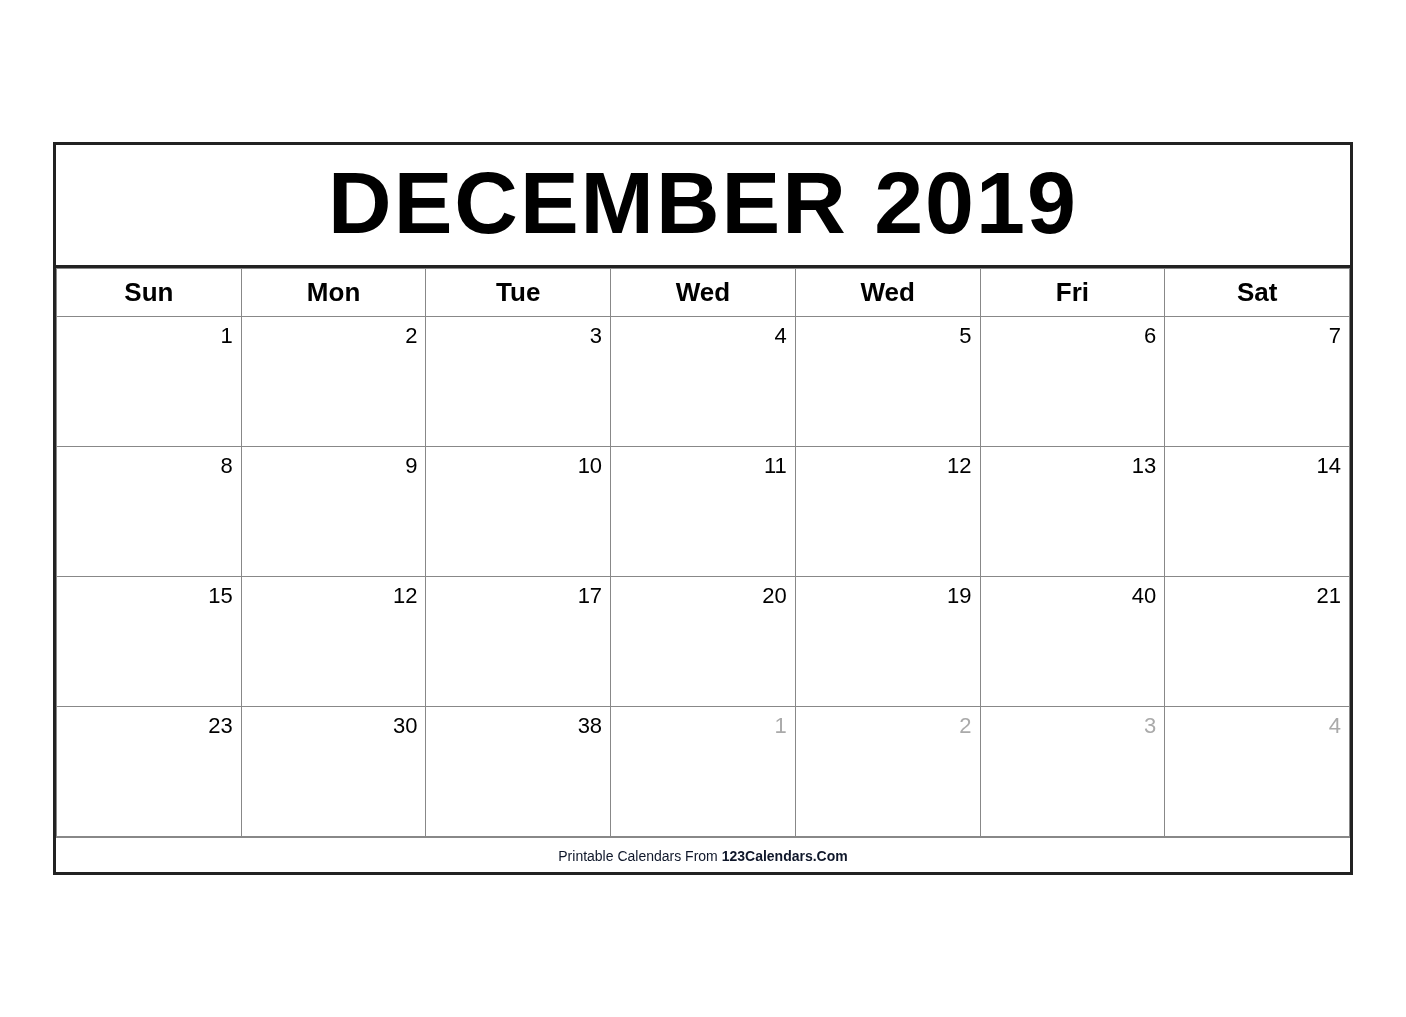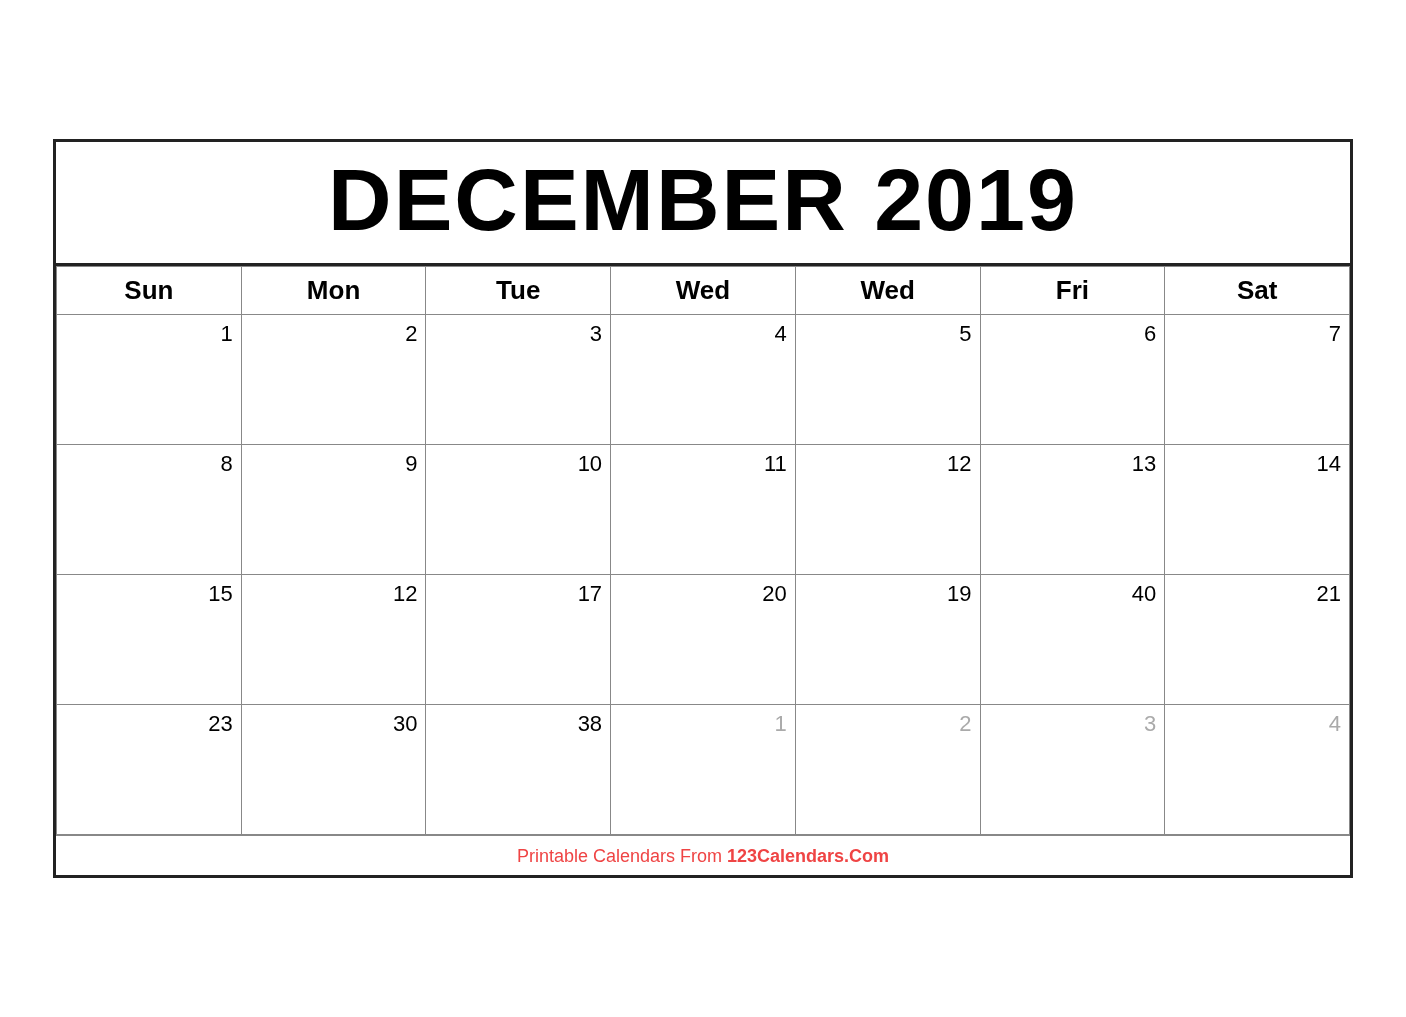--- a/index.html
+++ b/index.html
@@ -67,22 +67,22 @@
       color: #000;
     }
 
     .day-number.grayed {
       color: #aaa;
     }
 
     .calendar-footer {
       text-align: center;
       padding: 10px 0 8px;
-      font-size: 18px;
-      color: #ef4444;
+      font-size: 14px;
+      color: #0f172a;
       border-top: 1.5px solid #888;
     }
 
     .calendar-footer .bold-link {
       font-weight: 700;
     }
   </style>
 </head>
 <body>
 

